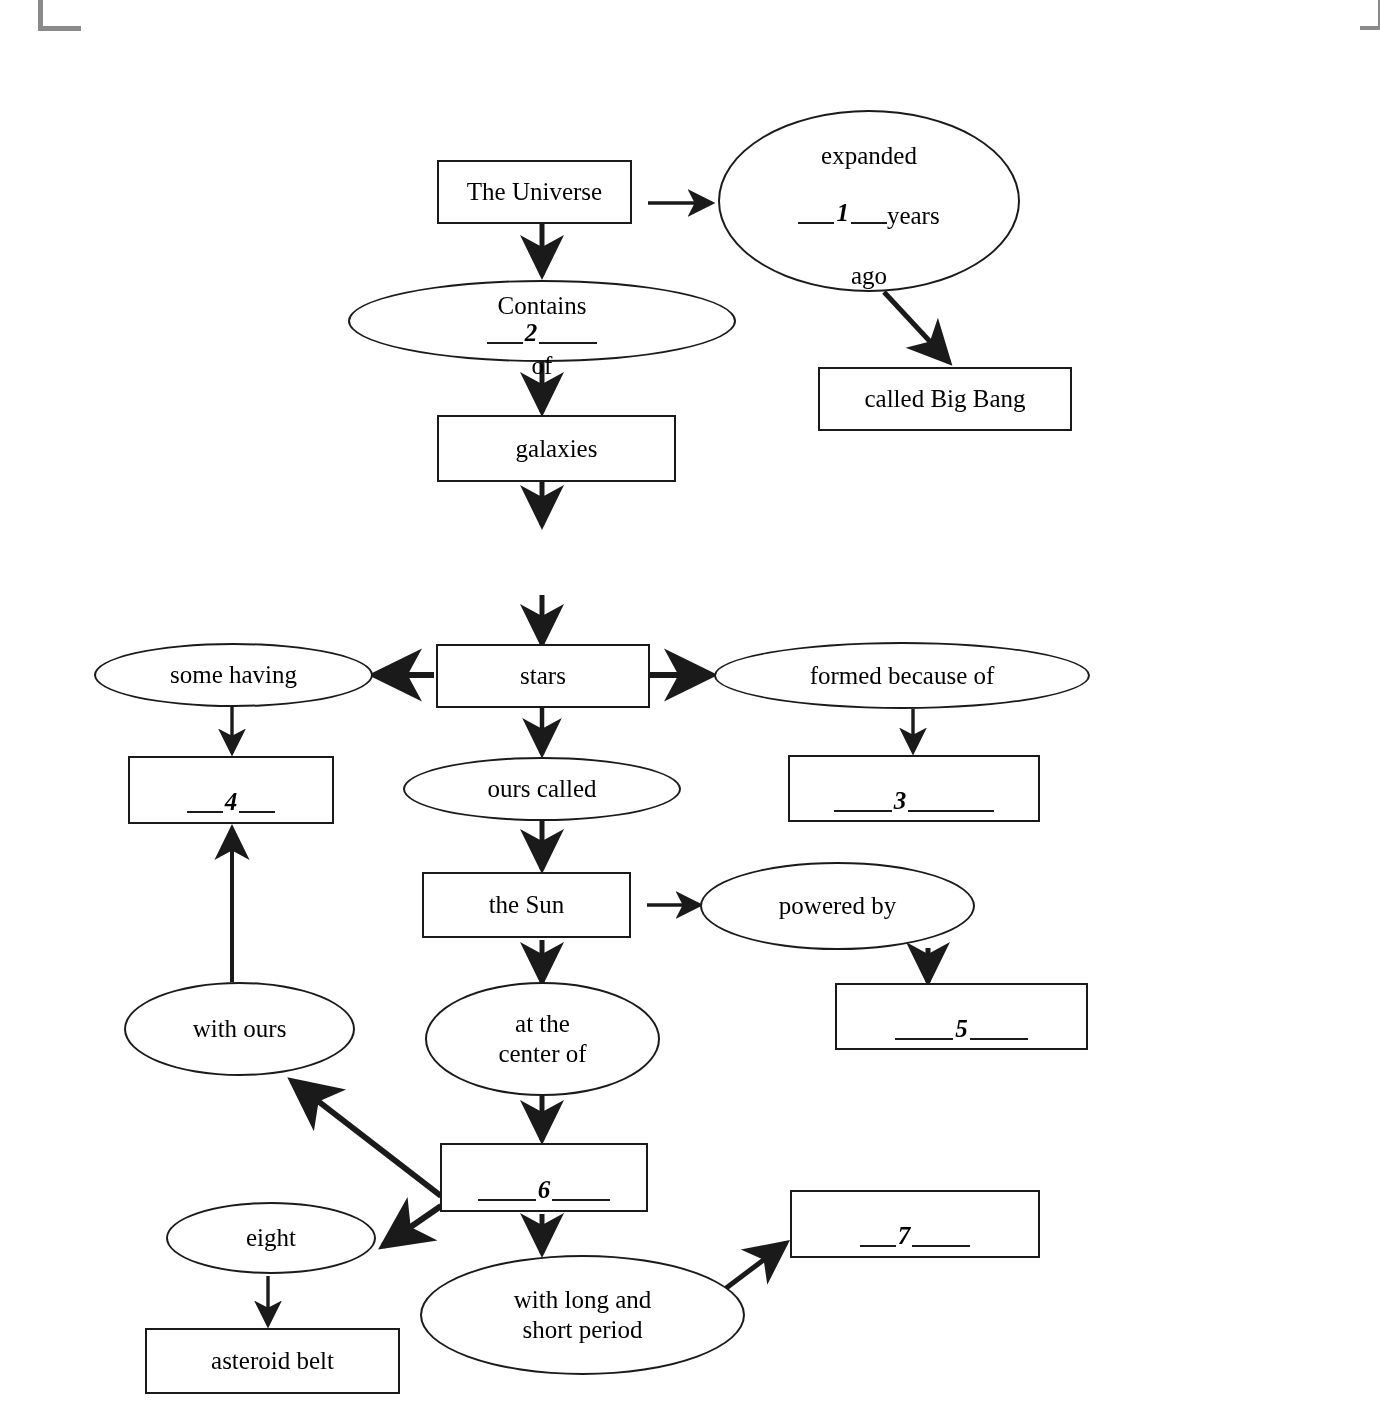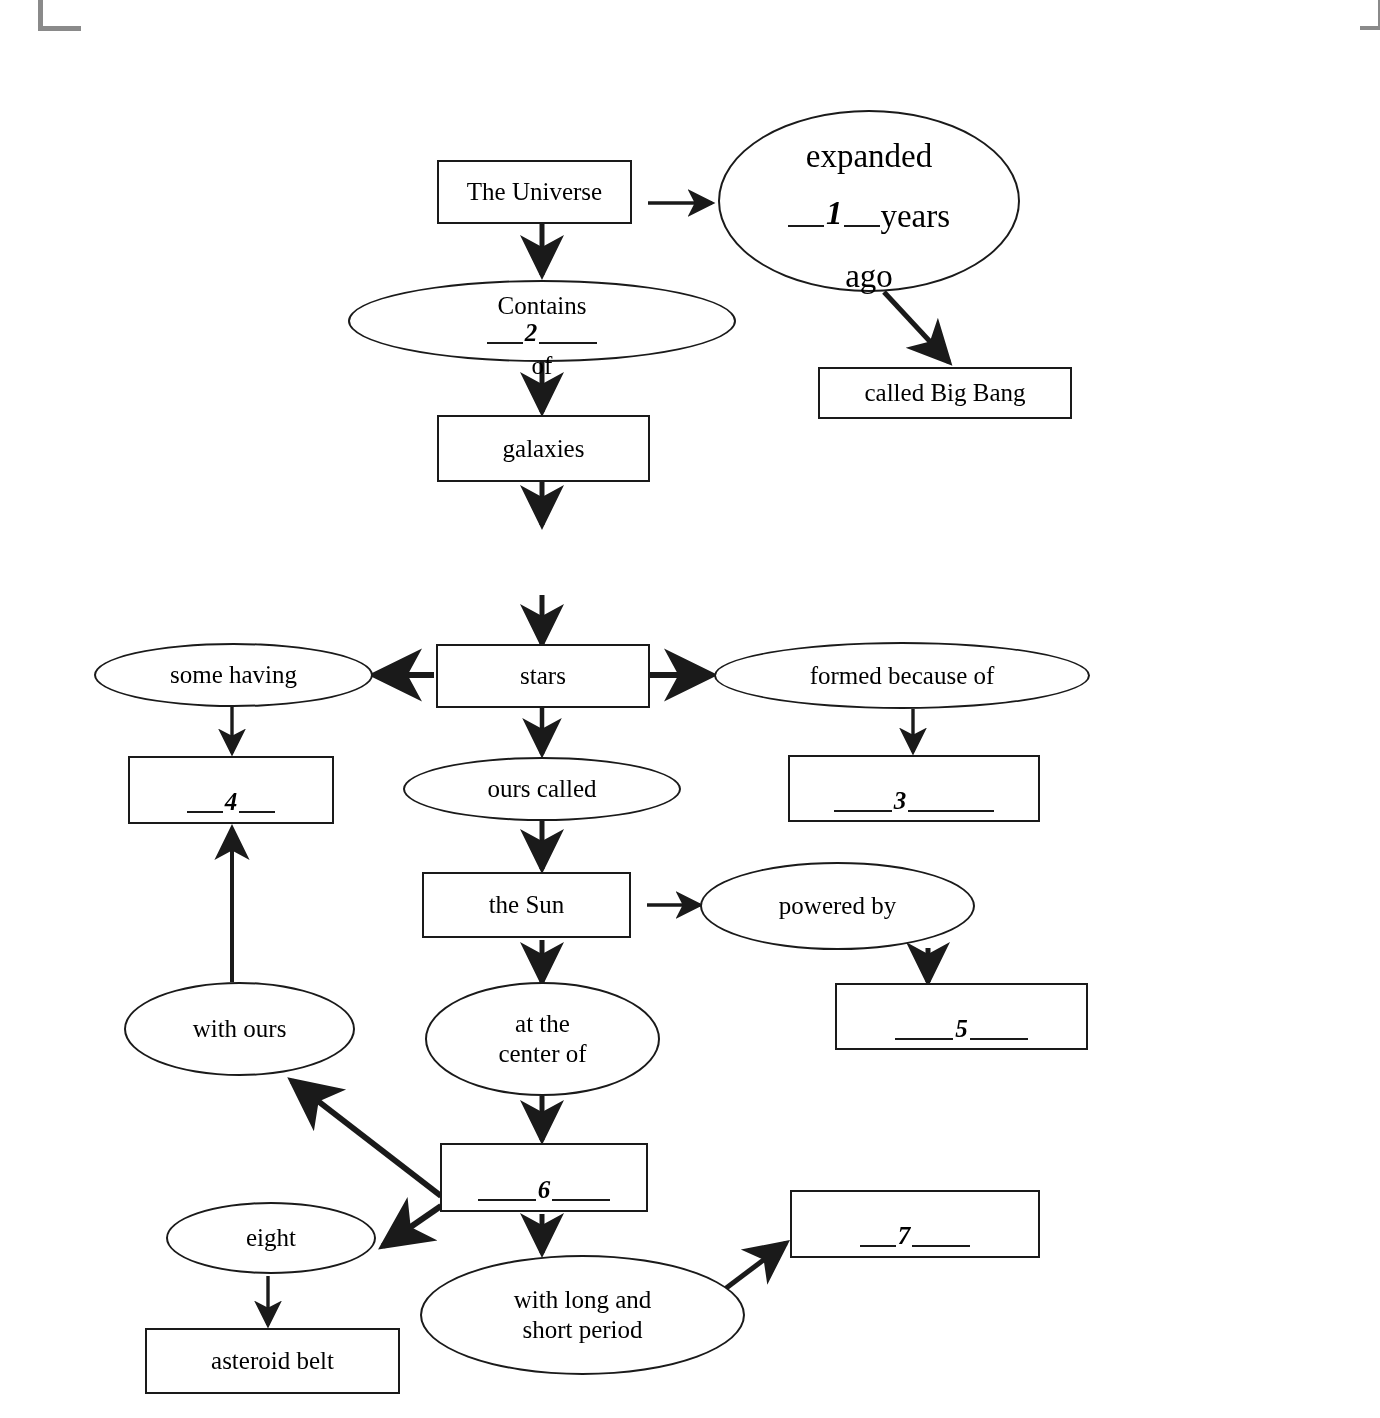--- a/index.html
+++ b/index.html
@@ -167,41 +167,41 @@
       <line x1="268" y1="1276" x2="268" y2="1325" stroke-width="3.4" marker-end="url(#ah)"></line>
 
       <line x1="713" y1="1298" x2="786" y2="1243" stroke-width="5" marker-end="url(#ahs)"></line>
     </g>
   </svg>
 
   <div class="node box" style="left:437px; top:160px; width:195px; height:64px;">
     <span class="txt">The Universe</span>
   </div>
 
-  <div class="node ellipse" style="left:718px; top:110px; width:302px; height:182px; font-size:33px;">
+  <div class="node ellipse" style="left:718px; top:110px; width:302px; height:182px; font-size:25px;">
     <span class="txt">
       <span>expanded</span><br>
       <span class="blank"><span class="rule rule-sm"></span><span class="num">1</span><span class="rule rule-sm"></span></span><span>years</span><br>
       <span>ago</span>
     </span>
   </div>
 
-  <div class="node box" style="left:818px; top:367px; width:254px; height:52px;">
+  <div class="node box" style="left:818px; top:367px; width:254px; height:64px;">
     <span class="txt">called Big Bang</span>
   </div>
 
   <div class="node ellipse" style="left:348px; top:280px; width:388px; height:82px;">
     <span class="txt">
       <span>Contains</span>
       <span class="blank"><span class="rule rule-sm"></span><span class="num">2</span><span class="rule rule-md"></span></span>
       <span>of</span>
     </span>
   </div>
 
-  <div class="node box" style="left:437px; top:415px; width:213px; height:67px;">
+  <div class="node box" style="left:437px; top:415px; width:239px; height:67px;">
     <span class="txt">galaxies</span>
   </div>
 
 
   <div class="node box" style="left:436px; top:644px; width:214px; height:64px;">
     <span class="txt">stars</span>
   </div>
 
   <div class="node ellipse" style="left:94px; top:643px; width:279px; height:64px;">
     <span class="txt">some having</span>

